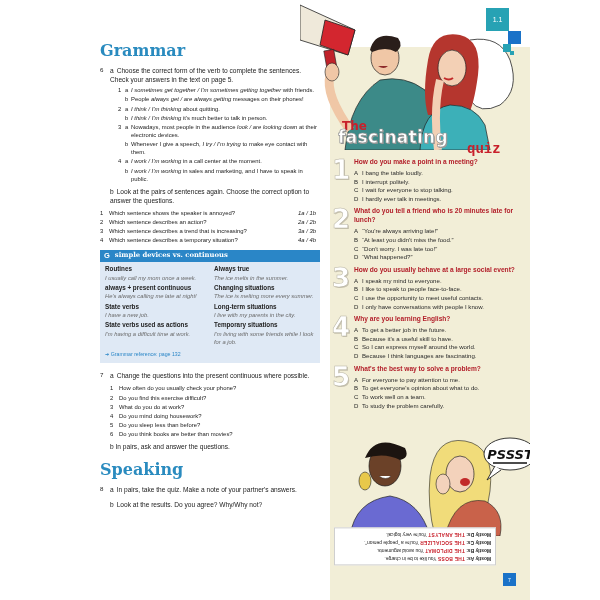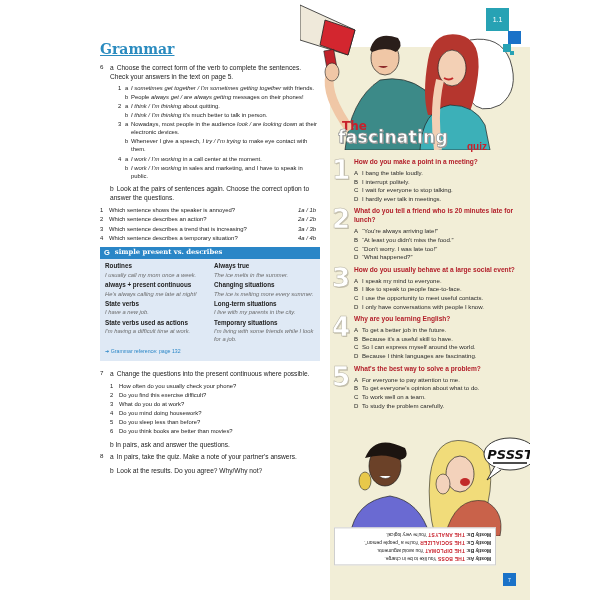--- a/index.html
+++ b/index.html
@@ -1,21 +1,21 @@
 <!DOCTYPE html>
 <html><head>
 <meta charset="utf-8">
 <style>
   * { box-sizing: border-box; margin: 0; padding: 0; }
   html, body { width: 600px; height: 600px; background: #ffffff; overflow: hidden; }
   body { font-family: "Liberation Sans", sans-serif; color: #222; position: relative; }
 
   
   .left { position: absolute; left: 100px; top: 40px; width: 220px; font-size: 6.2px; line-height: 1.38; }
-  .sec-title { font-family: "DejaVu Serif", serif; font-weight: bold; color: #2a8bbf; font-size: 14px; margin-bottom: 4px; text-decoration: underline; }
+  .sec-title { font-family: "DejaVu Serif", serif; font-weight: bold; color: #2a8bbf; font-size: 16px; margin-bottom: 4px; }
   .ex { display: flex; margin-bottom: 2px; }
   .ex-num { width: 10px; flex: none; font-weight: normal; }
   .ex-body { flex: 1; }
   .ex-head { font-size: 6.6px; font-weight: normal; margin-bottom: 2px; }
   .ex-head .lt { margin-right: 3px; }
   .items { padding-left: 8px; }
   .it { display: flex; font-size: 5.9px; margin-bottom: 1px; }
   .it .n { width: 7px; flex: none; }
   .it .l { width: 6px; flex: none; }
   .it .t { flex: 1; }
@@ -38,21 +38,21 @@
   .right { position: absolute; left: 330px; top: 47px; width: 200px; height: 553px; background: #f2eed7; }
   .tile { position: absolute; }
   .tile-main { left: 486px; top: 8px; width: 23px; height: 23px; background: #27a2b4; color: #fff; font-size: 7px; display: flex; align-items: center; justify-content: center; }
   .tile-2 { left: 508px; top: 31px; width: 13px; height: 13px; background: #1a72c8; }
   .tile-3 { left: 503px; top: 44px; width: 8px; height: 8px; background: #27a2b4; }
   .tile-4 { left: 510px; top: 51px; width: 4px; height: 4px; background: #27a2b4; }
 
   .illus-top { position: absolute; left: 300px; top: 0; width: 230px; height: 150px; }
   .title-the { position: absolute; left: 342px; top: 119px; font-family: "DejaVu Sans", sans-serif; font-weight: bold; color: #c8202b; font-size: 12px; }
   .title-comm { position: absolute; left: 338px; top: 127px; font-family: "DejaVu Sans", sans-serif; font-weight: bold; color: #ffffff; font-size: 17px; letter-spacing: 0.3px; -webkit-text-stroke: 0.6px #8b8b8b; text-shadow: 1px 1px 0 #9a9a9a; }
-  .title-quiz { position: absolute; left: 467px; top: 141px; font-family: Liberation Sans, sans-serif; font-weight: bold; color: #c8202b; font-size: 10px; }
+  .title-quiz { position: absolute; left: 467px; top: 141px; font-family: Liberation Mono, monospace; font-weight: bold; color: #c8202b; font-size: 14px; }
 
   .quiz { position: absolute; left: 332px; top: 158px; width: 200px; }
   .qblock { display: flex; margin-bottom: 4px; }
   .qnum { width: 22px; flex: none; font-family: "DejaVu Sans", sans-serif; font-weight: bold; font-size: 26px; line-height: 24px; color: #ffffff; -webkit-text-stroke: 0.5px #b7b3a2; text-shadow: 1px 1px 0 #c7c2ae; }
   .qbody { flex: 1; }
   .qtext { color: #b3202b; font-weight: bold; font-size: 6.6px; line-height: 1.35; margin-bottom: 2px; }
   .opt { font-size: 6.1px; line-height: 1.42; color: #2a2a2a; display: flex; }
   .opt .k { width: 8px; flex: none; }
 
   .illus-bottom { position: absolute; left: 335px; top: 436px; width: 195px; height: 100px; }
@@ -141,21 +141,21 @@
       <div class="it q">
         <span class="n">4</span>
         <span class="t">Which sentence describes a temporary situation?</span>
         <span class="ans">4a / 4b</span>
       </div>
     </div>
 
   <div class="gbox">
     <div class="gbox-head">
       <span class="g">G</span>
-      <span>simple present vs. describes</span>
+      <span>simple devices vs. continuous</span>
     </div>
     <div class="gbox-grid" id="gbox-grid">
         <div class="gcell">
           <div class="h">Routines</div>
           <div class="e">I usually call my mom once a week.</div>
         </div>
         <div class="gcell">
           <div class="h">Always true</div>
           <div class="e">The ice melts in the summer.</div>
         </div>
@@ -218,20 +218,21 @@
       </div>
       <div class="it q">
         <span class="n">6</span>
         <span class="t">Do you think books are better than movies?</span>
       </div>
     </div>
   <div class="sub-b">
     <span class="lt">b</span>&nbsp;<span>In pairs, ask and answer the questions.</span>
   </div>
 
+  <div class="sec-title" style="margin-top:8px;">Speaking</div>
   <div class="ex">
     <div class="ex-num">8</div>
     <div class="ex-body">
       <div class="ex-head">
         <span class="lt">a</span><span>In pairs, take the quiz. Make a note of your partner's answers.</span>
       </div>
       <div class="ex-head" style="margin-top:5px;">
         <span class="lt">b</span><span>Look at the results. Do you agree? Why/Why not?</span>
       </div>
     </div>

